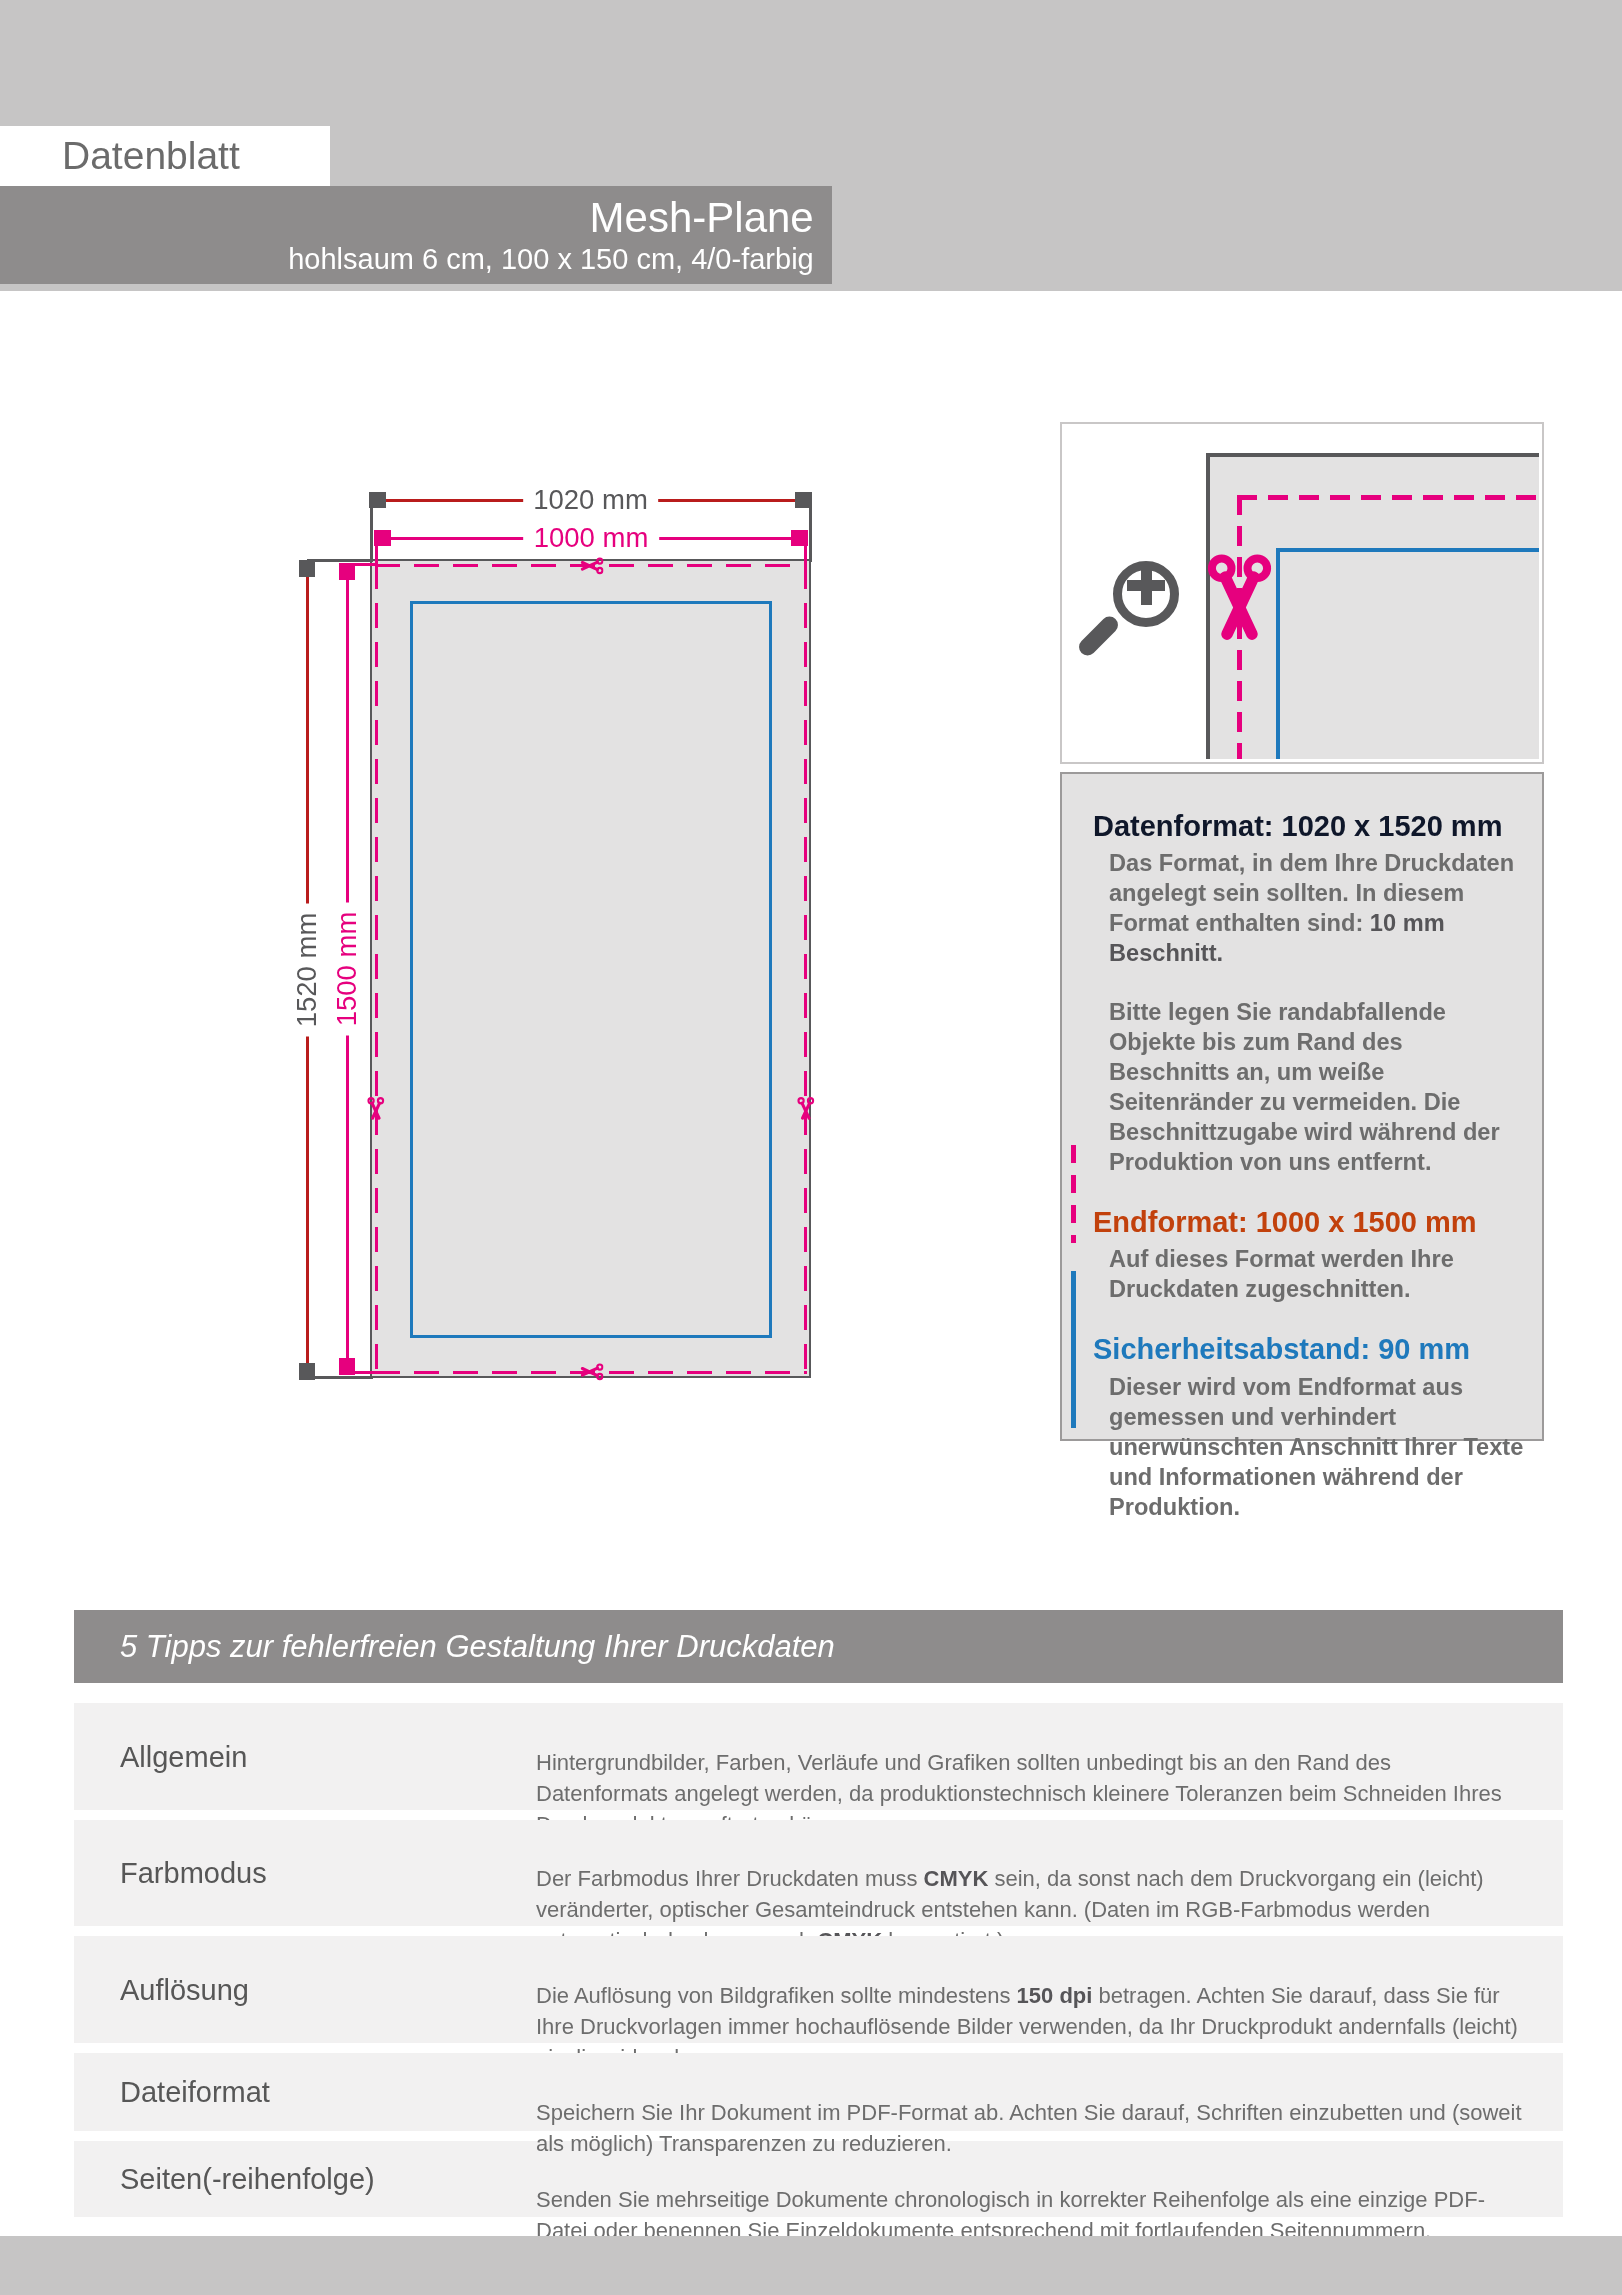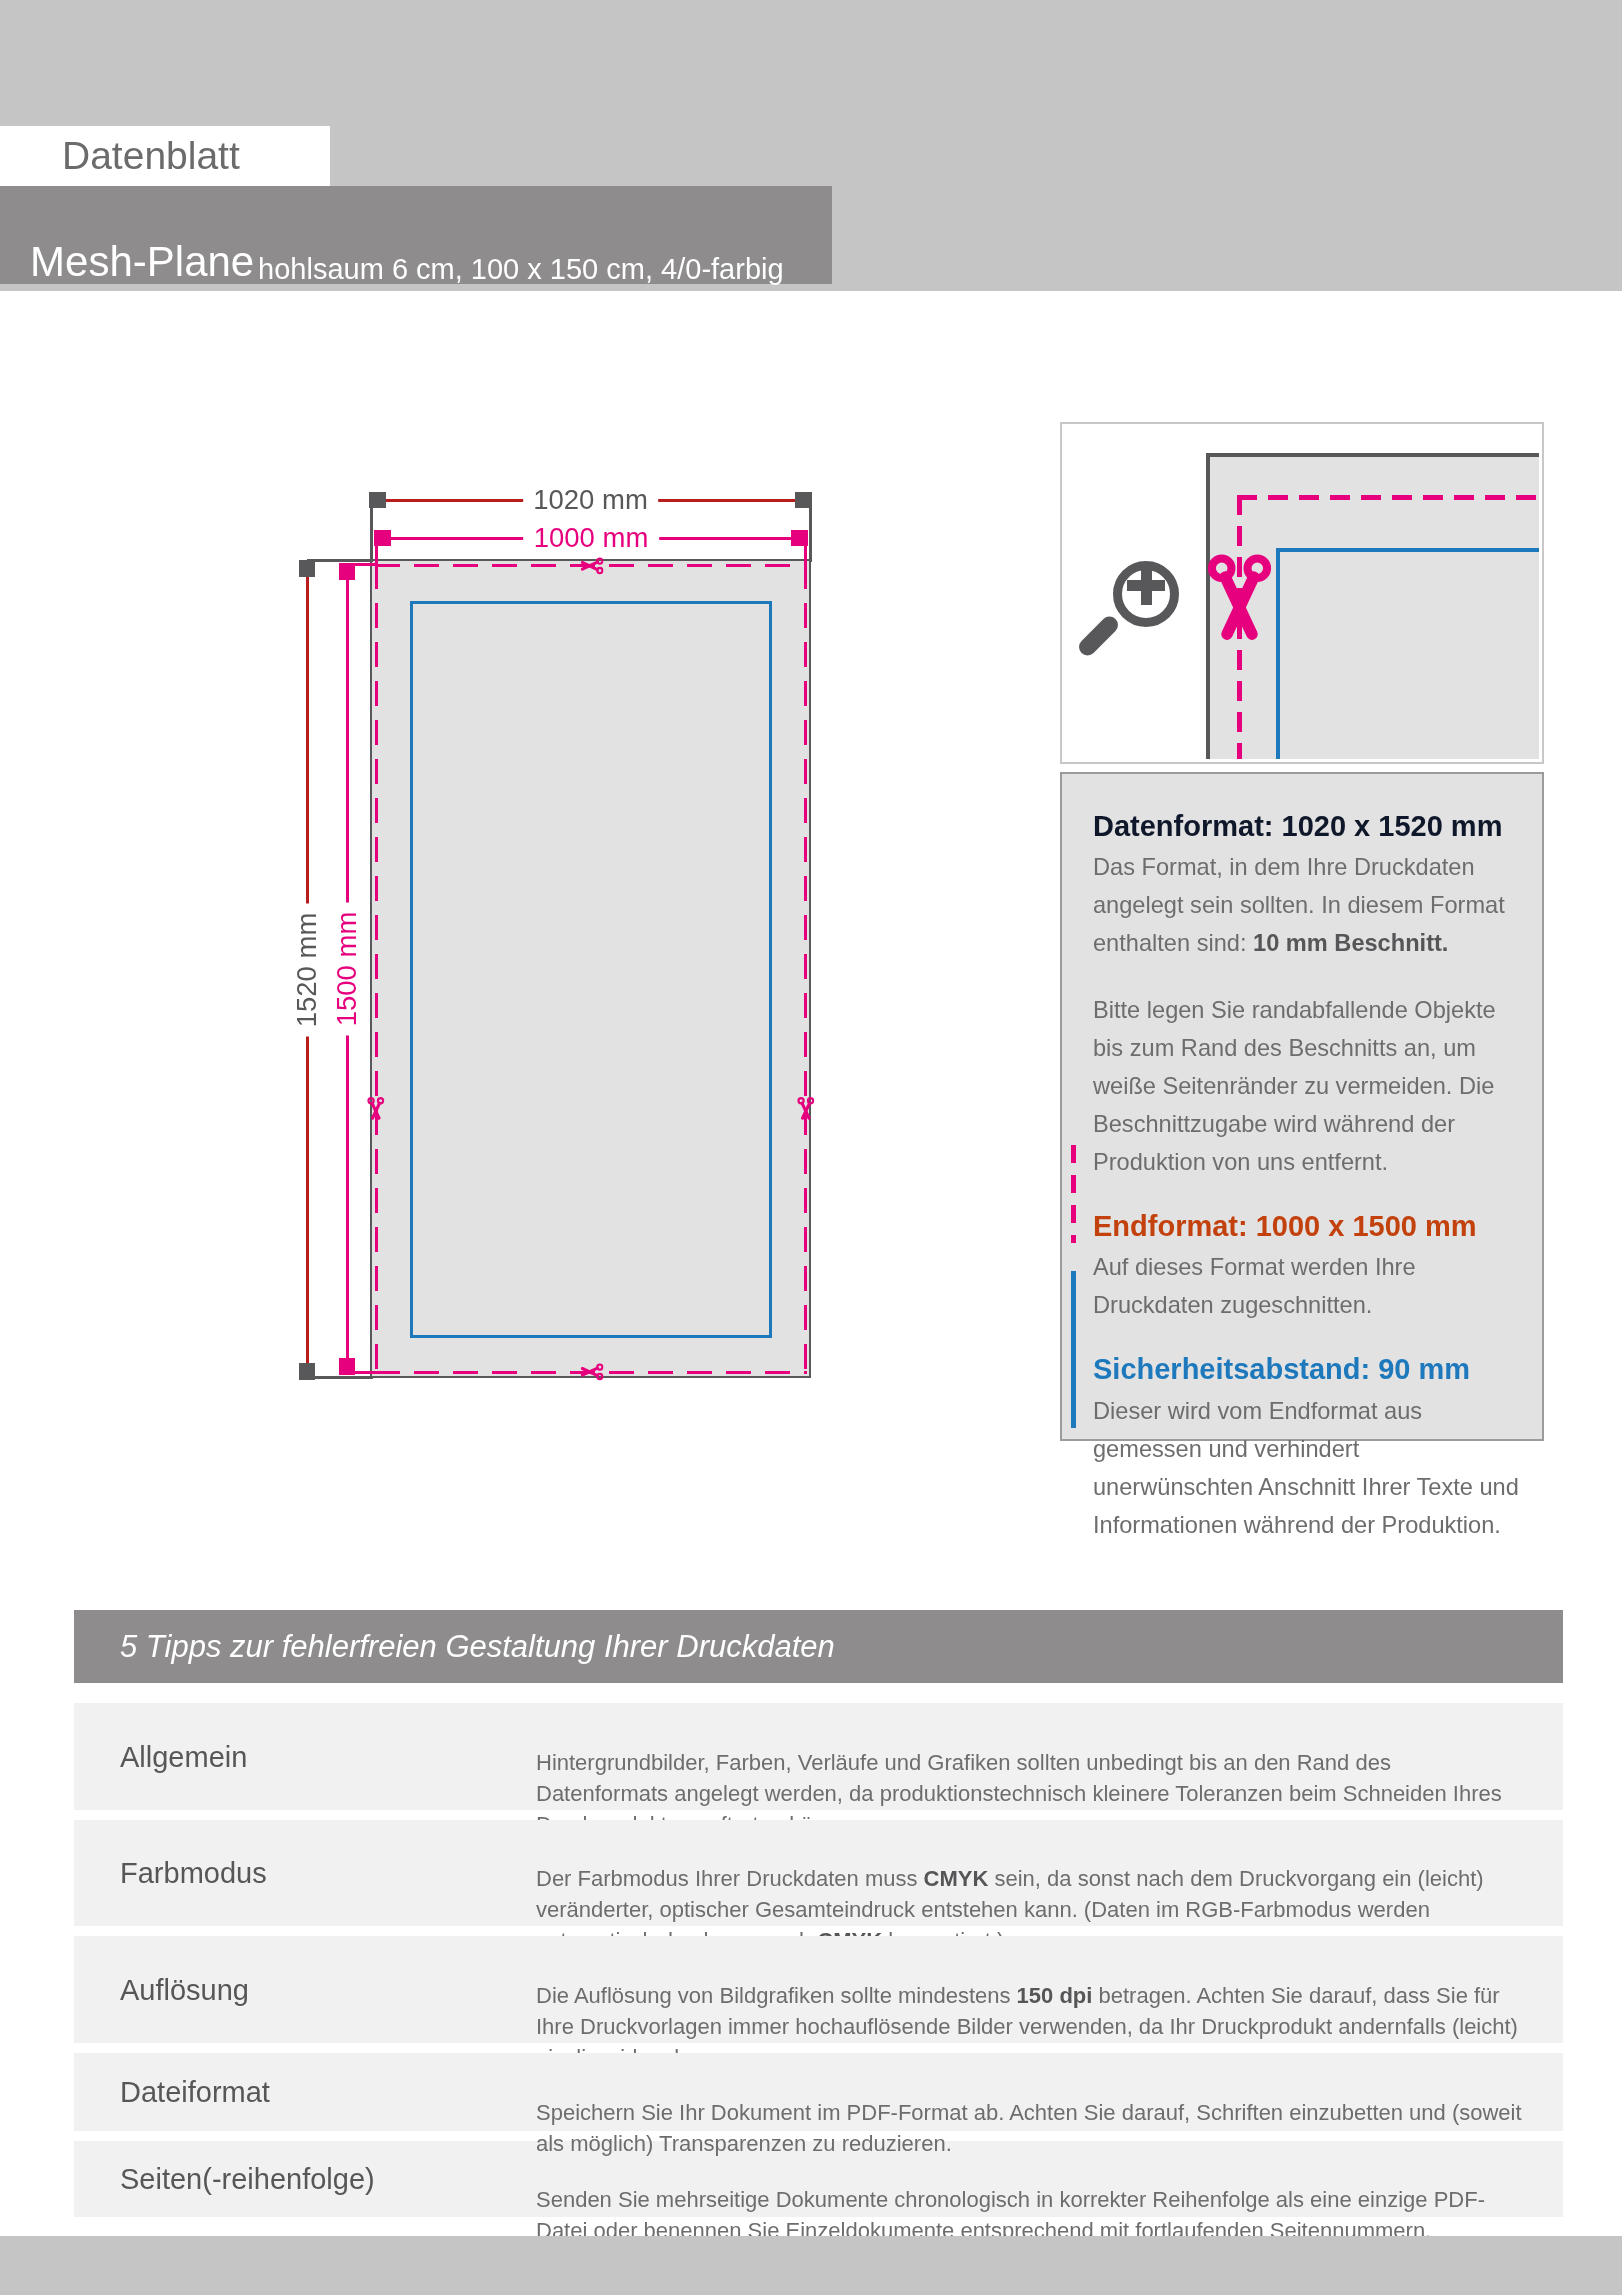--- a/index.html
+++ b/index.html
@@ -5,21 +5,21 @@
   html,body{margin:0;padding:0;background:#fff;}
   .page{position:relative;width:1623px;height:2295px;background:#ffffff;overflow:hidden;
         font-family:"Liberation Sans","DejaVu Sans",sans-serif;}
   .abs{position:absolute;}
 
   
   .band-top{left:0;top:0;width:1623px;height:291px;background:#c6c5c5;}
   .datenblatt-box{left:0;top:126px;width:330px;height:60px;background:#ffffff;}
   .datenblatt-box span{display:block;padding-left:62px;line-height:60px;font-size:39px;color:#6b6b6b;}
   .band-title{left:0;top:186px;width:832px;height:98px;background:#8e8c8c;color:#fff;
-              display:flex;flex-direction:row;align-items:flex-end;justify-content:center;
+              display:flex;flex-direction:column;align-items:flex-end;justify-content:center;
               padding-right:18.3px;box-sizing:border-box;gap:3.9px;}
   .band-title .product{font-size:42px;line-height:1.05;}
   .band-title .variant{font-size:29px;line-height:1.05;}
 
   
   .df-fill{left:370px;top:559px;width:441px;height:819px;background:#e3e2e2;
            border:2.6px solid #58585a;box-sizing:border-box;}
   .ext{background:#58585a;}
   .mag{background:#e6007e;}
   .blue-rect{left:410px;top:601px;width:362px;height:737px;border:3.3px solid #1e79bc;box-sizing:border-box;}
@@ -65,21 +65,21 @@
   .mag-vbar{left:79px;top:143px;width:10.5px;height:38px;background:#58585a;}
   .mag-handle{left:27.5px;top:188px;width:17px;height:48px;background:#58585a;border-radius:8.5px;
               transform:rotate(45deg);}
 
   
   .info-panel{left:1060px;top:772px;width:484px;height:669px;background:#e3e2e2;
               border:2.6px solid #9c9a9a;box-sizing:border-box;padding:36px 18.3px 0 31px;}
   .info-panel h3{margin:0 0 5.2px 0;font-size:29px;line-height:33px;color:#0f172a;}
   .info-panel h3.c-mag{color:#c2410c;}
   .info-panel h3.c-blue{color:#1e79bc;}
-  .info-panel p{margin:0 0 29px 0;font-size:23.6px;line-height:38px;color:#6d6d6d;}
+  .info-panel p{margin:0 0 29px 16px;font-size:23.6px;line-height:30px;color:#6d6d6d;font-weight:bold;}
   .info-panel b{color:#565558;}
   .marker-end{left:9.2px;top:371px;width:4.6px;height:98px;
               background:repeating-linear-gradient(180deg,#e6007e 0 18.3px,transparent 18.3px 30px);}
   .marker-safe{left:9.2px;top:497px;width:4.6px;height:157px;background:#1e79bc;}
 
   
   .tips-band{left:74px;top:1610px;width:1489px;height:73px;background:#8e8c8c;font-style:italic;}
   .tips-band span{display:block;padding-left:46px;line-height:73px;font-size:31px;color:#ffffff;}
   .tips-row{left:74px;width:1489px;background:#f2f1f1;}
   .tips-row .rlabel{position:absolute;left:46px;top:50%;transform:translateY(-50%);

